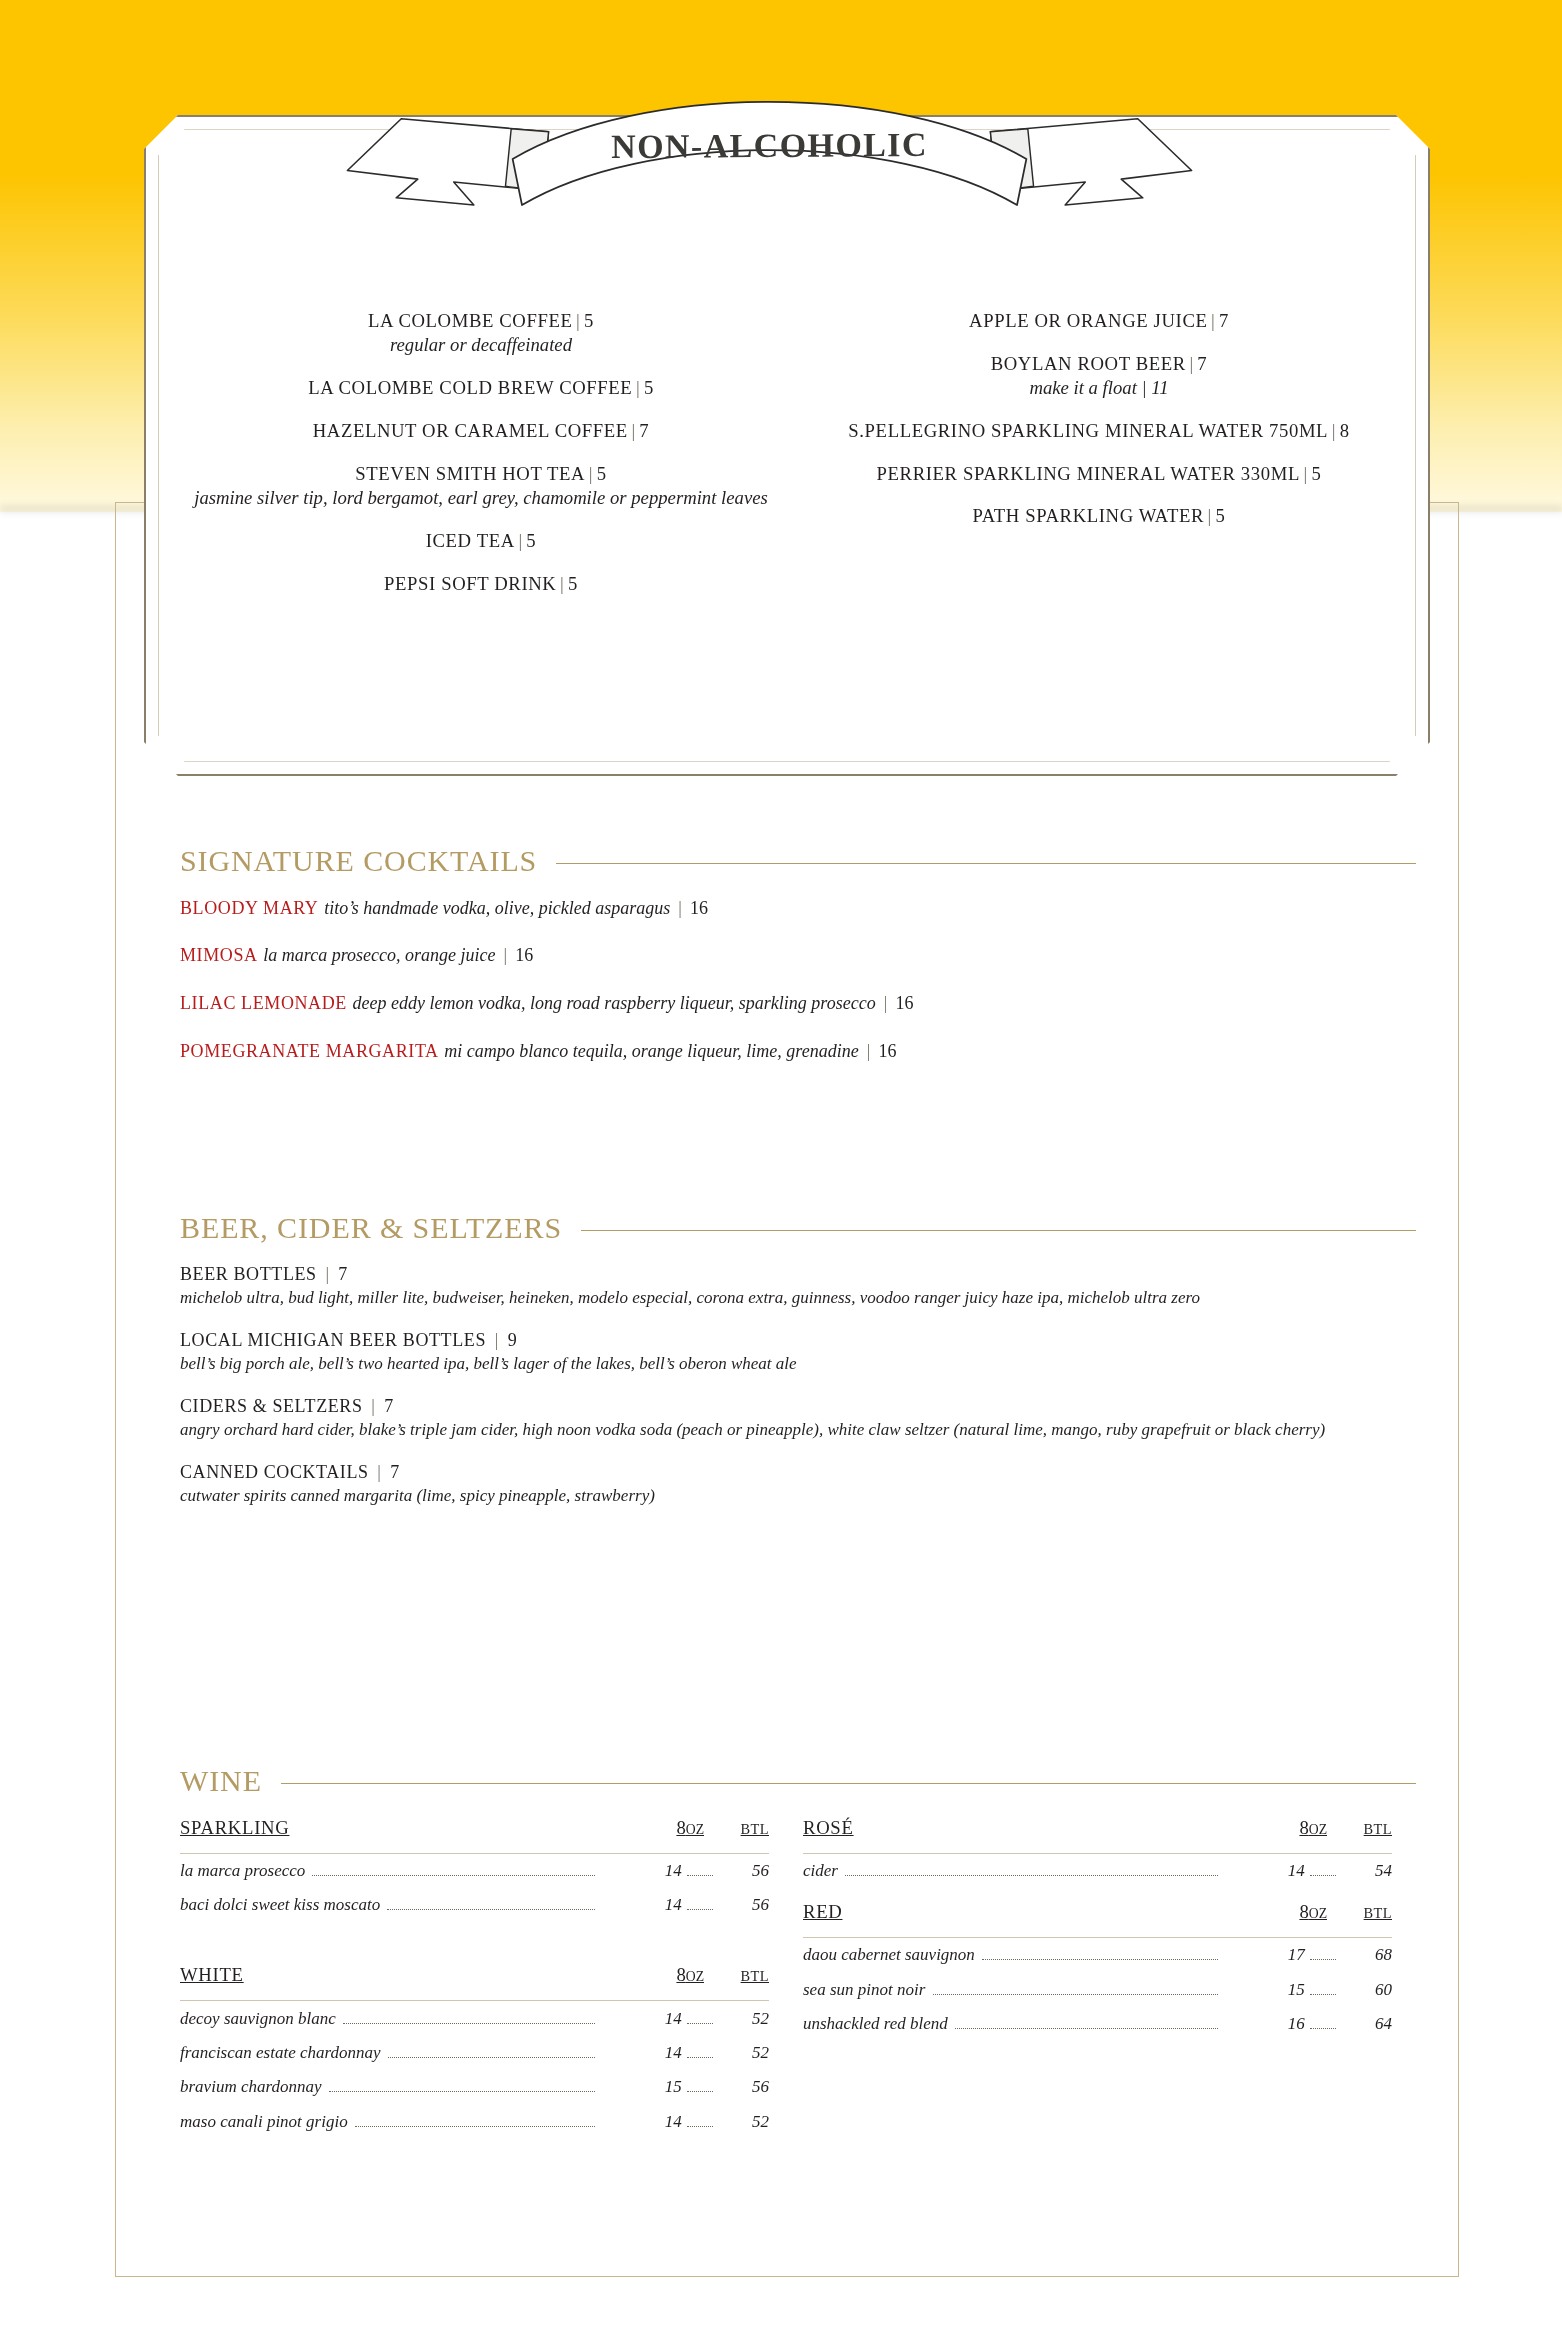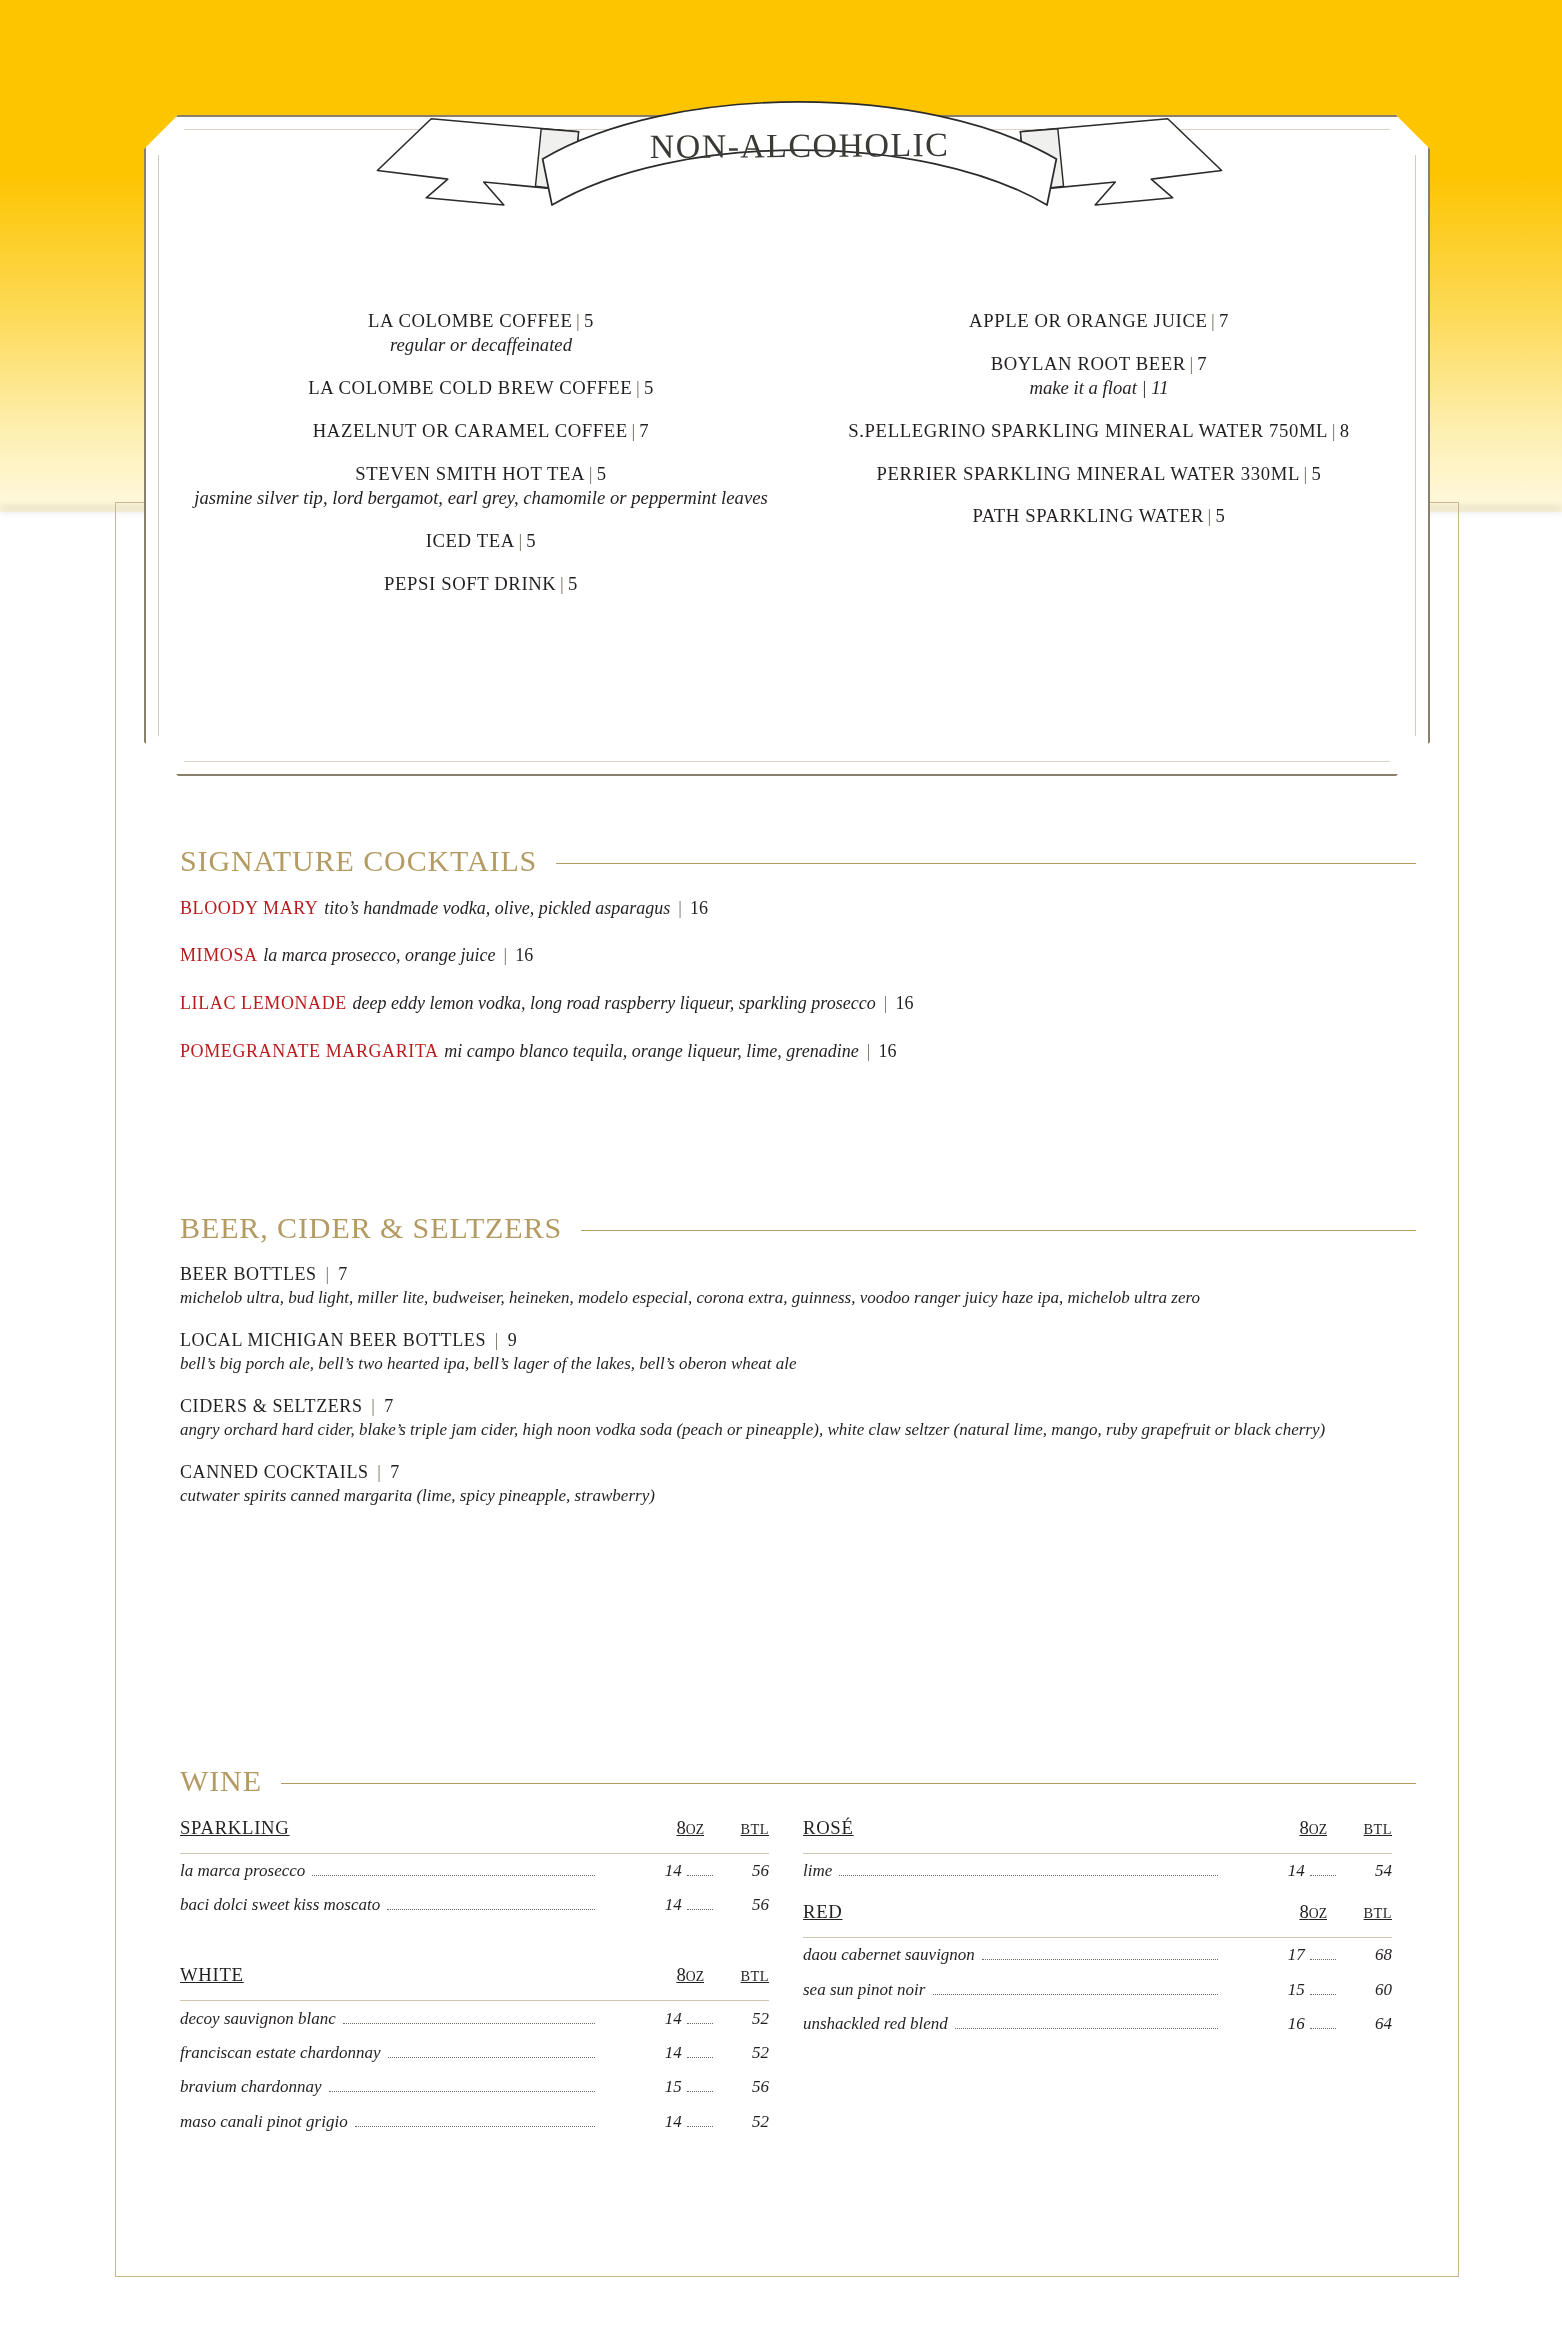--- a/index.html
+++ b/index.html
@@ -69,25 +69,26 @@
     left: 14.4px; top: 14.4px; right: 14.4px; bottom: 14.4px;
     border: 1.1px solid #b9ab8d;
     clip-path: polygon(26px 0, calc(100% - 26px) 0, 100% 26px, 100% calc(100% - 26px),
                        calc(100% - 26px) 100%, 26px 100%, 0 calc(100% - 26px), 0 26px);
     box-sizing: border-box;
   }
 
   
   .ribbon {
     position: absolute;
-    left: 363px;
+    left: 333px;
     top: 90px;
     width: 873px;
     height: 151px;
     z-index: 5;
+    font-weight: bold;
   }
   .ribbon-title {
     position: absolute;
     left: 0;
     top: 37px;
     width: 873px;
     text-align: center;
     font-size: 34px;
     letter-spacing: 1.4px;
     color: #3b3a36;
@@ -457,21 +458,21 @@
     <div class="wine-col">
 
       <div class="wine-group">
         <div class="wine-head">
           <div class="cat">ROSÉ</div>
           <div class="oz"><span>8</span><small>OZ</small></div>
           <div class="btl">BTL</div>
         </div>
 
         <div class="wine-row">
-          <span class="nm">lime</span>
+          <span class="nm">cider</span>
           <span class="dots"></span>
           <span class="g">14</span>
           <span class="dots2"></span>
           <span class="b">54</span>
         </div>
       </div>
 
       <div class="wine-group">
         <div class="wine-head">
           <div class="cat">RED</div>

